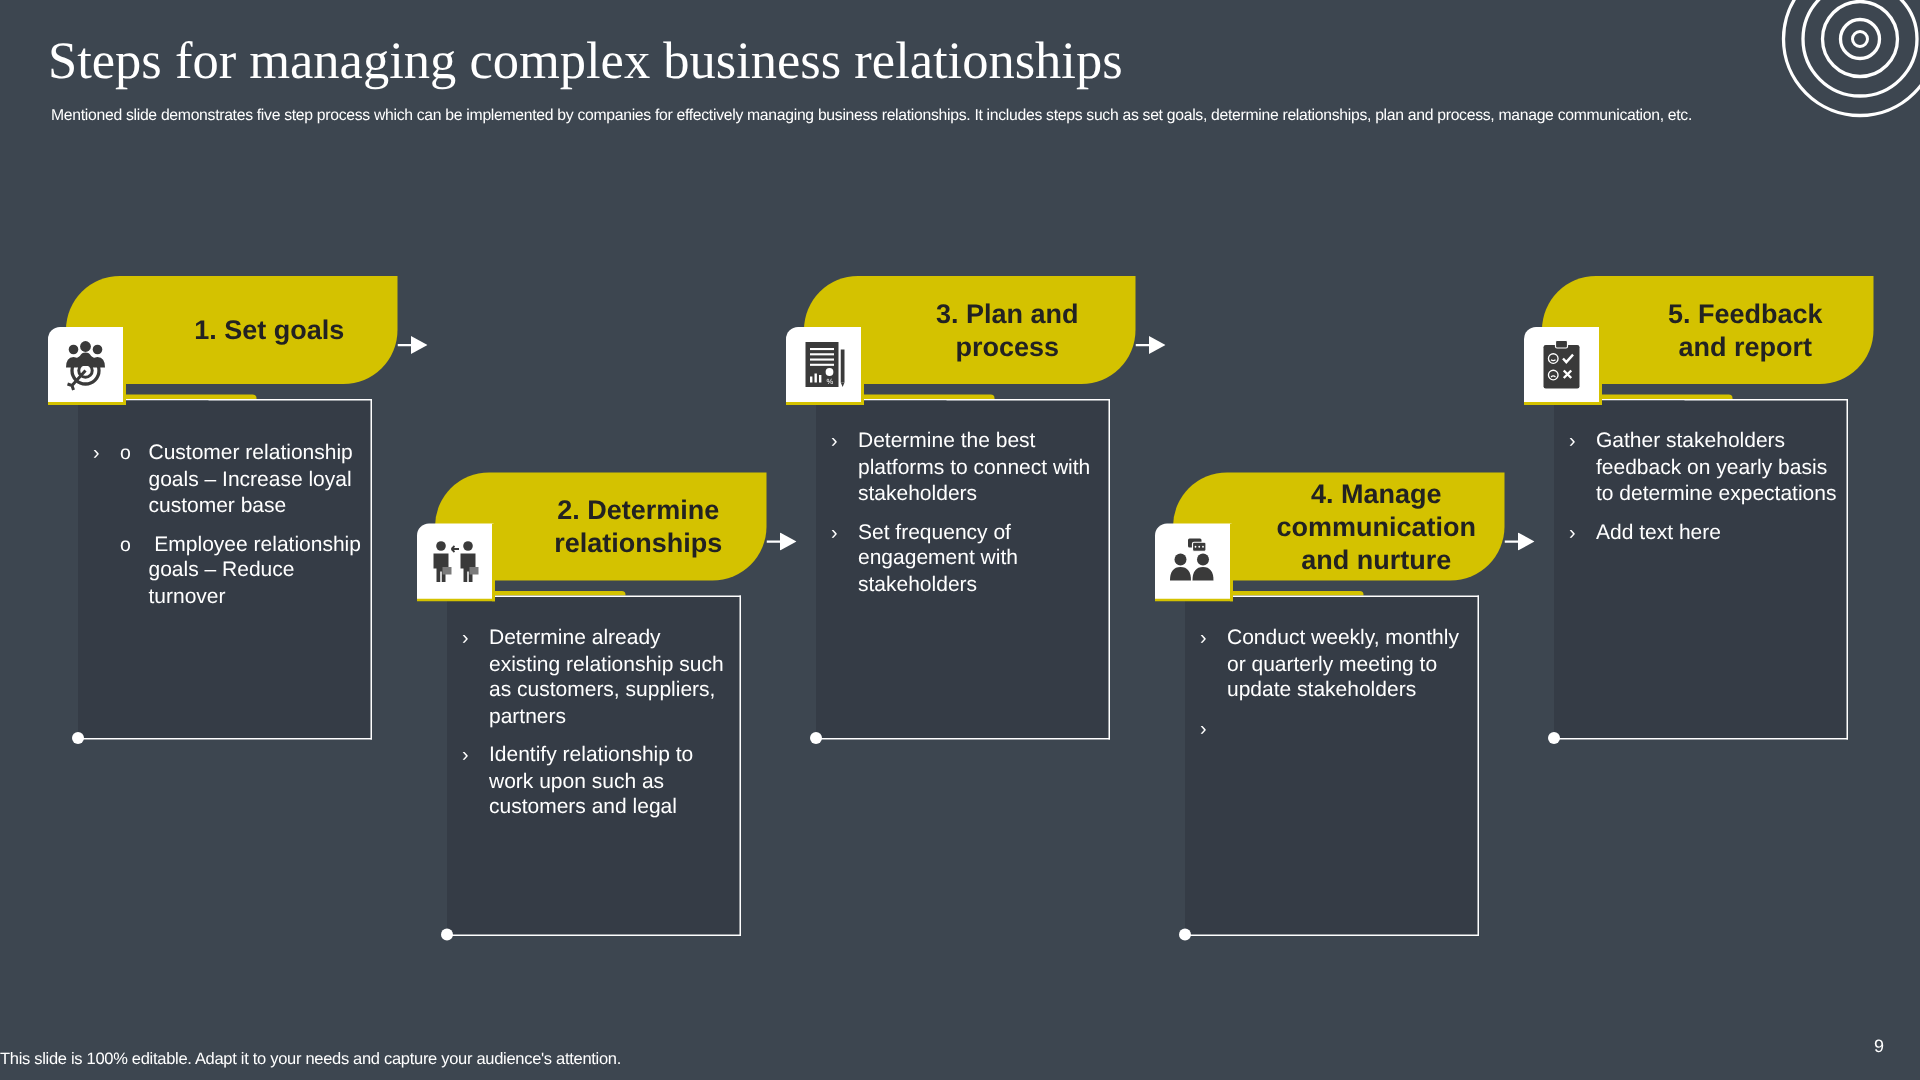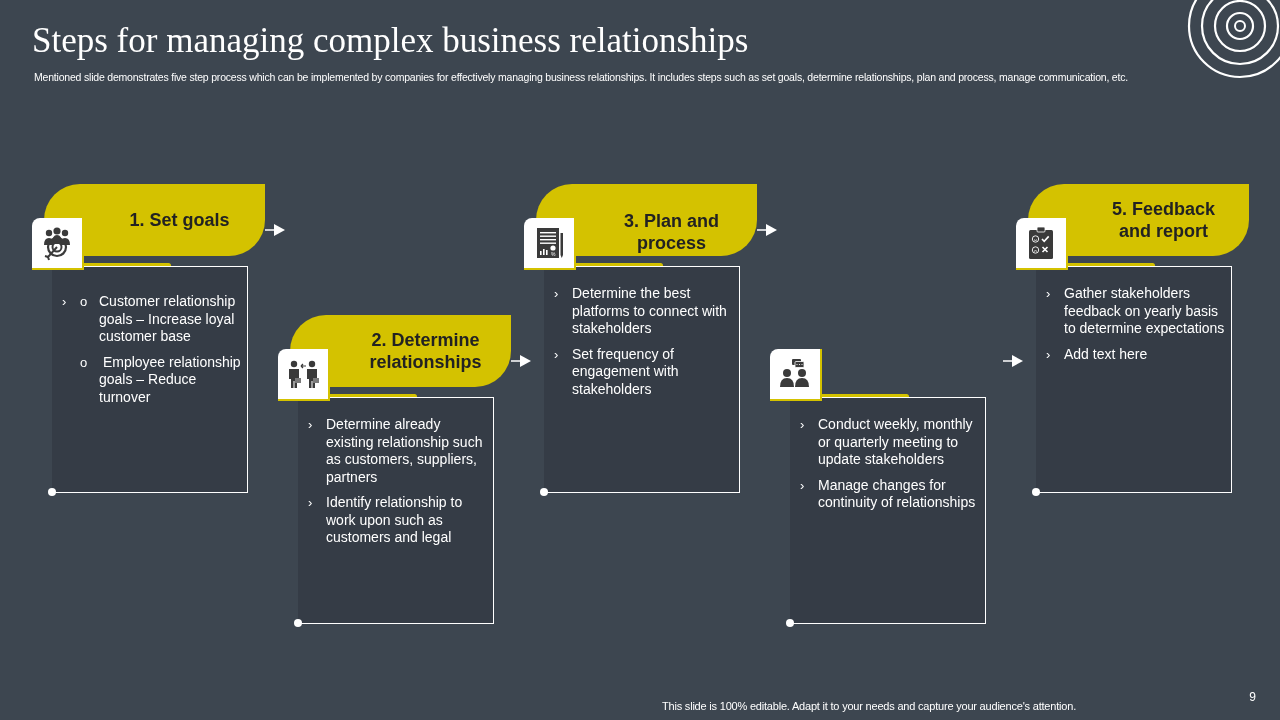--- a/index.html
+++ b/index.html
@@ -62,21 +62,21 @@
   .bullets li {
     position: relative; padding-left: 20px; margin-bottom: 8px;
     font-size: 14px; line-height: 17.5px; color: #ffffff;
   }
   .bullets li .chev { position: absolute; left: 2px; top: 0; font-size: 13px; }
   .bullets .sub { list-style: none; margin: 8px 0 0 0; padding: 0; }
   .bullets .sub li { padding-left: 19px; margin-bottom: 8px; }
   .bullets .sub li .o { position: absolute; left: 0; top: 0; font-size: 13px; }
 
   .footer {
-    position: absolute; left: 0; width: 1076px; top: 700px; text-align: right;
+    position: absolute; left: 0; width: 1076px; top: 700px; text-align: left;
     font-size: 11px; color: #ffffff; letter-spacing: -0.2px;
   }
   .page-num { position: absolute; right: 24px; top: 690px; font-size: 12px; color: #ffffff; }
 </style>
 </head>
 <body>
 
 <div class="title">Steps for managing complex business relationships</div>
 <div class="subtitle">Mentioned slide demonstrates five step process which can be implemented by companies for effectively  managing business relationships. It includes steps such as set goals, determine relationships, plan and process, manage communication, etc.</div>
 
@@ -158,21 +158,21 @@
   </div>
   <div class="dot"></div>
   <svg class="arrow" viewBox="0 0 20 12">
     <line x1="0" y1="6" x2="10" y2="6" stroke="#ffffff" stroke-width="1.5"></line>
     <polygon points="9,0 20,6 9,12" fill="#ffffff"></polygon>
   </svg>
 </div>
 
 <div class="step" style="left:524px; top:184px;">
   <div class="tab">
-    <div class="tab-title" style="padding:12px 18px;text-align:center;">3. Plan and process</div>
+    <div class="tab-title" style="padding:0 18px;text-align:center;">3. Plan and process</div>
   </div>
   <div class="underline"></div>
   <div class="body">
     <ul class="bullets">
       <li>
         <span class="chev">›</span>
         <span>Determine the best platforms to connect with stakeholders</span>
       </li>
       <li>
         <span class="chev">›</span>
@@ -197,30 +197,32 @@
     </svg>
   </div>
   <div class="dot"></div>
   <svg class="arrow" viewBox="0 0 20 12">
     <line x1="0" y1="6" x2="10" y2="6" stroke="#ffffff" stroke-width="1.5"></line>
     <polygon points="9,0 20,6 9,12" fill="#ffffff"></polygon>
   </svg>
 </div>
 
 <div class="step" style="left:770px; top:315px;">
+  <div class="tab">
+    <div class="tab-title" style="padding:0 8px;">4. Manage communication and nurture</div>
+  </div>
   <div class="underline"></div>
   <div class="body">
     <ul class="bullets">
       <li>
         <span class="chev">›</span>
         <span>Conduct weekly, monthly or quarterly meeting to update stakeholders</span>
       </li>
       <li>
         <span class="chev">›</span>
-        <span>Manage changes for continuity of relationships</span>
       </li>
     </ul>
   </div>
   <div class="icon-box">
     <svg viewBox="0 0 36 36">
       <rect x="15" y="3" width="9" height="6" rx="1" fill="#3a3a3a"></rect>
       <rect x="18" y="5.5" width="9" height="6" rx="1" fill="#3a3a3a" stroke="#ffffff" stroke-width="0.8"></rect>
       <circle cx="20" cy="8.5" r="0.6" fill="#ffffff"></circle>
       <circle cx="22.5" cy="8.5" r="0.6" fill="#ffffff"></circle>
       <circle cx="25" cy="8.5" r="0.6" fill="#ffffff"></circle>

